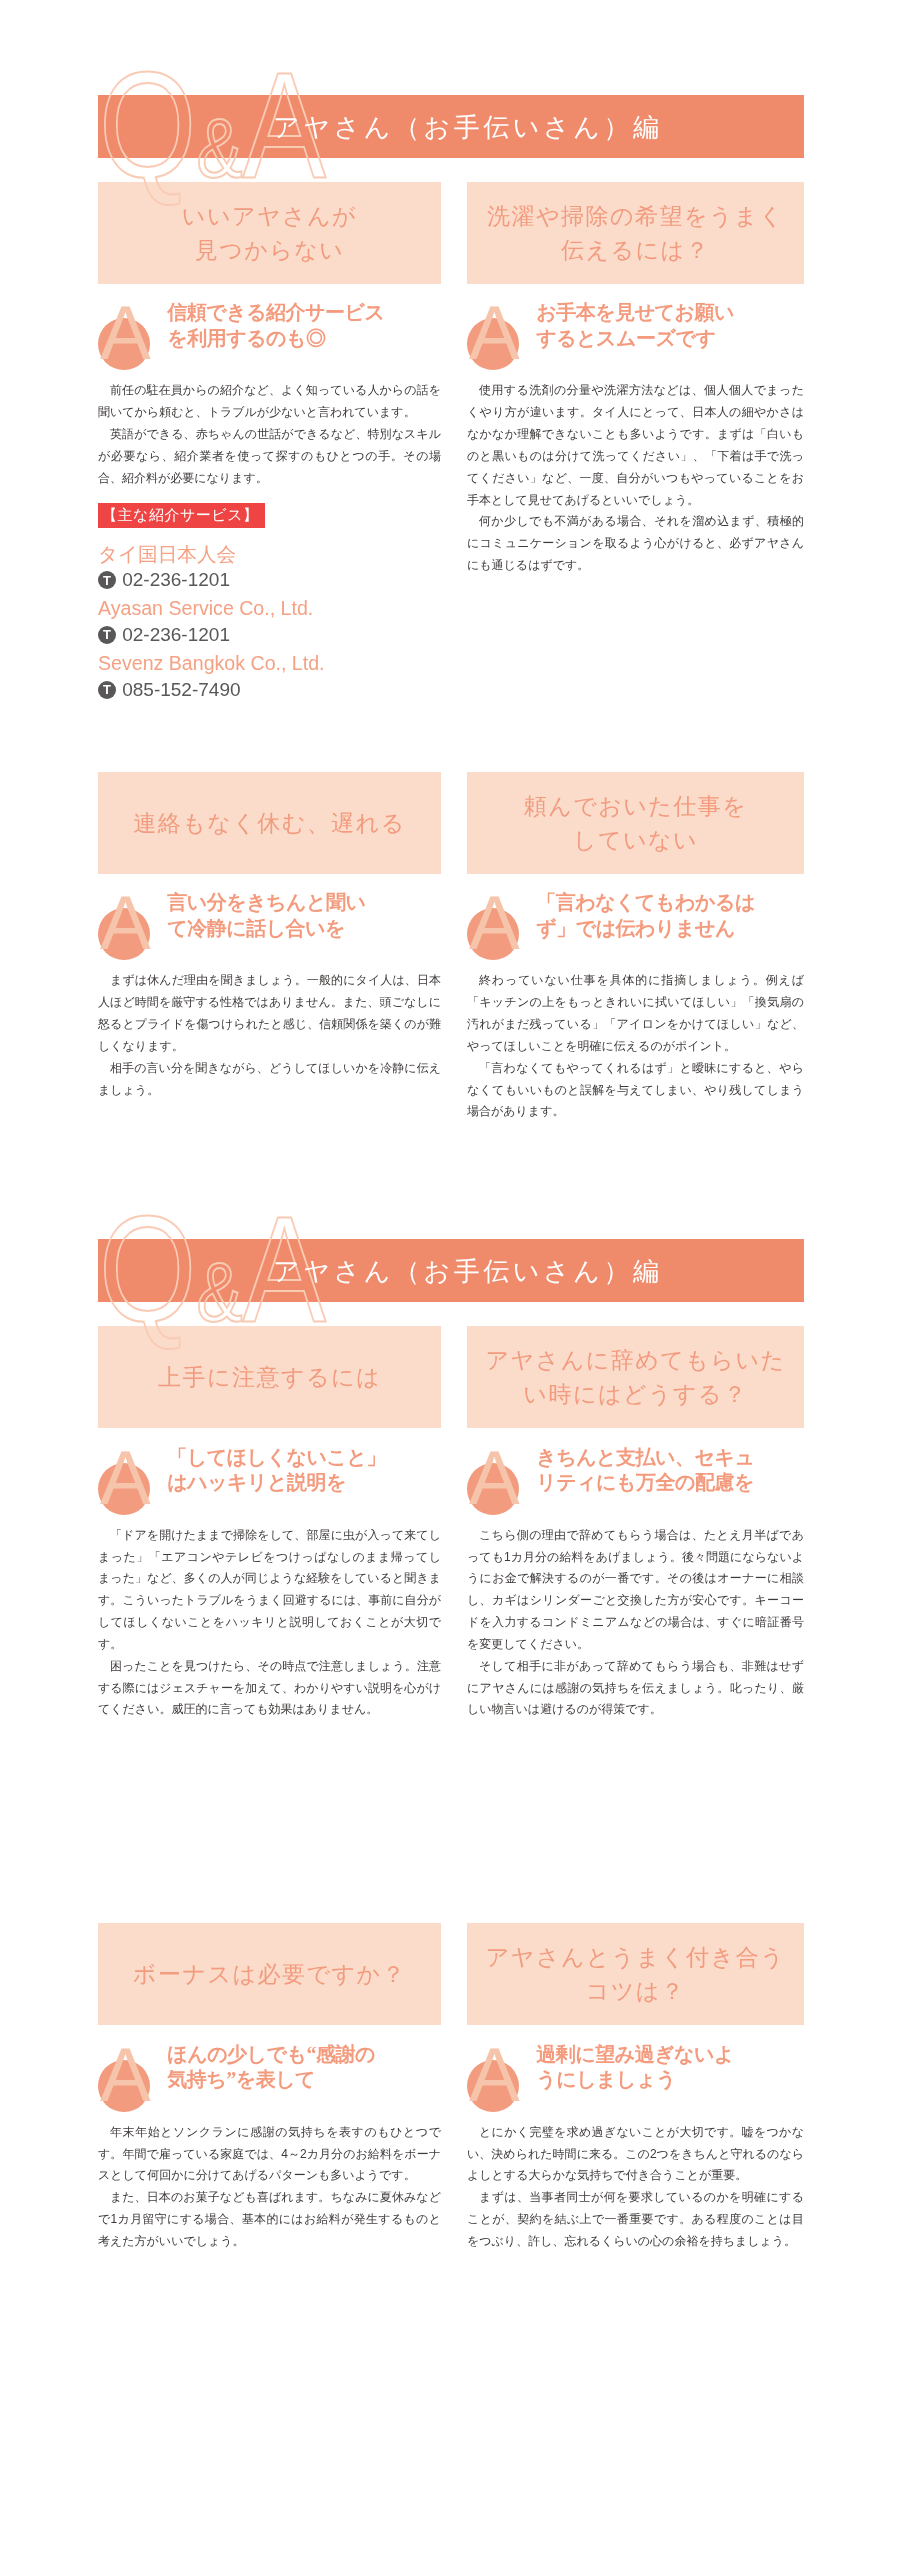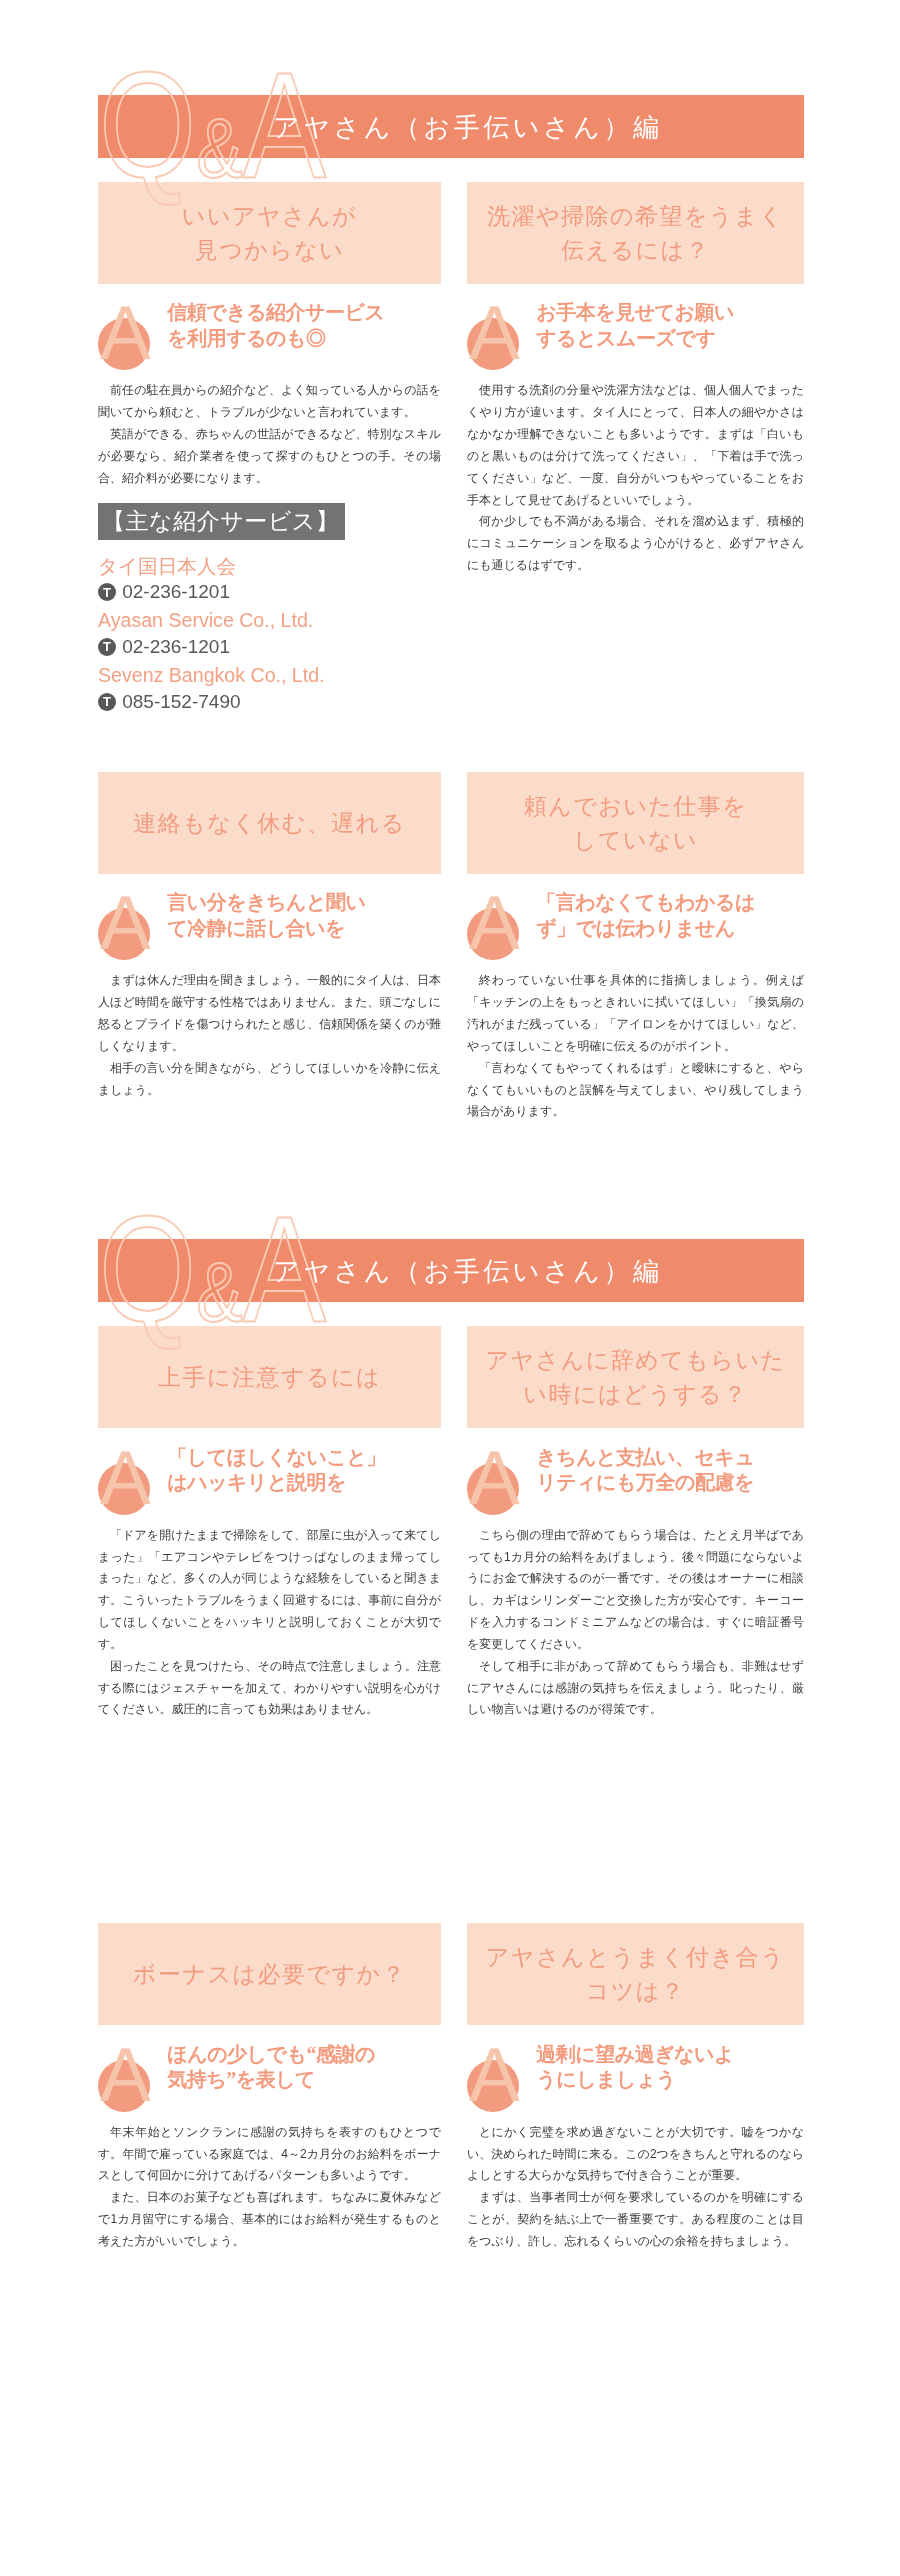--- a/index.html
+++ b/index.html
@@ -92,23 +92,23 @@
     font-family: Liberation Serif, serif;
   }
 
   .body-text { font-size: 12px; line-height: 1.82; text-align: justify; color: #3e3a39; }
   .body-text p { margin: 0; text-indent: 1em; }
 
   
   .services { margin-top: 13.4px; }
   .svc-title {
     display: inline-block;
-    background: #737373;
+    background: #ef4444;
     color: #ffffff;
-    font-size: 23px;
+    font-size: 15px;
     letter-spacing: 0.5px;
     padding: 2.6px 6.2px 3.6px 4.1px;
     margin-bottom: 8.2px;
   }
   .svc-name { color: #f4a184; font-size: 19.6px; margin-top: 5.2px; line-height: 1.3; }
   .svc-phone { display: flex; align-items: center; gap: 6.2px; margin-top: 2.1px; color: #595757; font-size: 19px; }
   .phone-icon {
     width: 18px; height: 18px; flex: none;
     border-radius: 50%;
     background: #595757;

